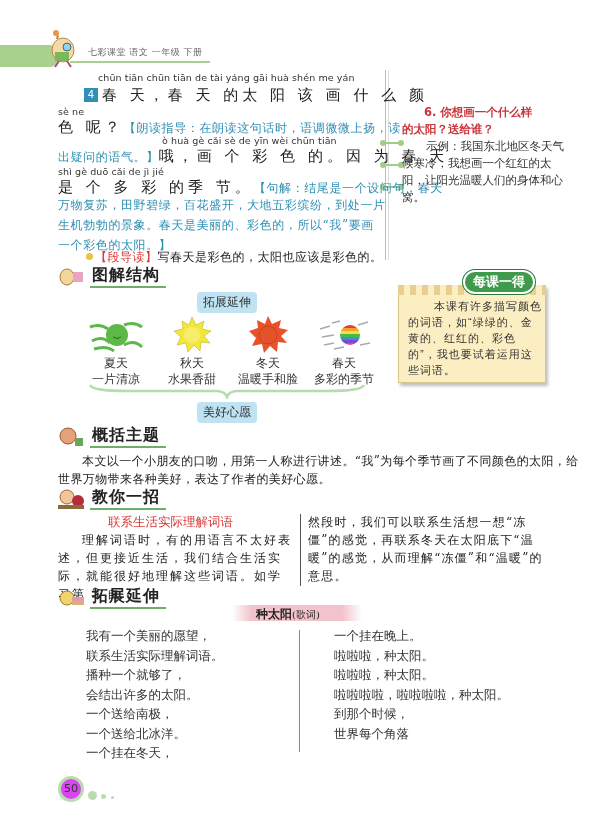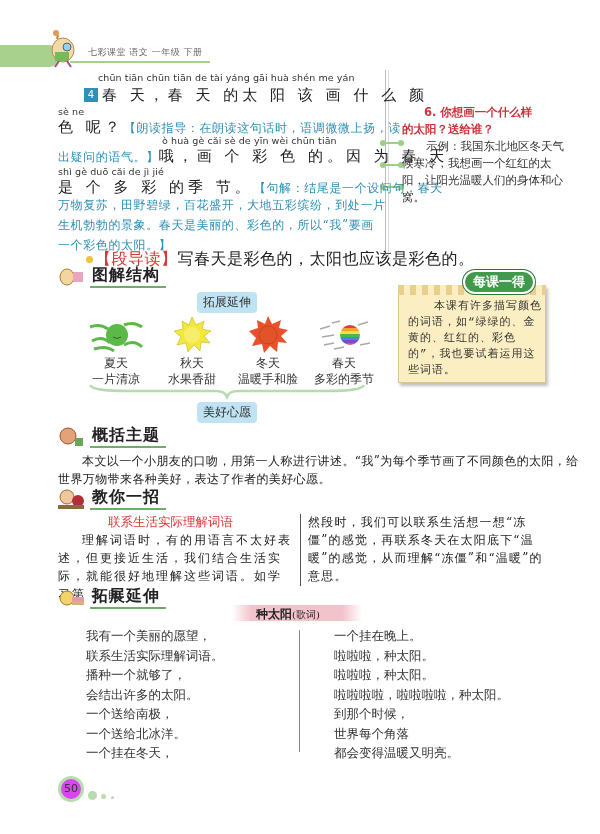--- a/index.html
+++ b/index.html
@@ -18,21 +18,21 @@
   .vline2 { left: 388px; top: 70px; width: 1px; height: 190px; background: #ddd; }
   .dots { left: 380px; width: 24px; height: 6px; }
   .dots i { position: absolute; top: 0; width: 6px; height: 6px; border-radius: 50%; background: #9fcf86; }
   .dots b { position: absolute; top: 2px; left: 3px; width: 18px; height: 2px; background: #9fcf86; }
 
   
   .py { font-family: "DejaVu Sans", sans-serif; font-size: 9.5px; color: #333; white-space: nowrap; letter-spacing: 0.1px; }
   .cn { font-size: 15px; color: #222; white-space: nowrap; letter-spacing: 4px; }
   .note { font-size: 12px; color: #2f8fb5; white-space: nowrap; letter-spacing: 0.6px; }
   .num-badge { display: inline-block; width: 14px; height: 14px; background: #2f8fb5; color: #fff; font-family: "DejaVu Sans", sans-serif; font-size: 10px; text-align: center; line-height: 14px; margin-right: 4px; letter-spacing: 0; vertical-align: 2px; }
-  .guide { font-size: 16px; white-space: nowrap; letter-spacing: 0.5px; color: #222; }
+  .guide { font-size: 12px; white-space: nowrap; letter-spacing: 0.5px; color: #222; }
   .guide .tag { color: #d93636; }
   .bullet { display: inline-block; width: 7px; height: 7px; border-radius: 50%; background: #f0c33c; margin-right: 2px; vertical-align: 1px; }
 
   
   .q-title { font-family: "DejaVu Sans", sans-serif; font-size: 11.5px; color: #c9353b; font-weight: bold; line-height: 17px; }
   .q-body { font-size: 11.5px; color: #333; line-height: 17px; }
 
   
   .sec { height: 26px; }
   .sec .mascot { position: absolute; left: 0; top: 0; width: 26px; height: 24px; }
@@ -44,21 +44,21 @@
   .sun { width: 56px; height: 40px; }
   .season { font-family: "DejaVu Sans", sans-serif; font-size: 12px; color: #333; text-align: center; width: 84px; line-height: 16px; }
   .brace { left: 88px; top: 383px; width: 278px; height: 16px; }
 
   
   .card { left: 398px; top: 285px; width: 148px; height: 98px; background: #fbeec2; border: 1px solid #d8c68f; box-shadow: 2px 3px 3px rgba(0,0,0,0.25); }
   .card-edge { left: 398px; top: 285px; width: 148px; height: 10px;
                background: repeating-linear-gradient(90deg, #e8cf8e 0 6px, #fbeec2 6px 12px); }
   .card-badge { left: 463px; top: 270px; width: 72px; height: 24px; background: #3f9a4c; border: 2px solid #ffffff; border-radius: 12px; color: #fff;
                 font-family: "DejaVu Sans", sans-serif; font-weight: bold; font-size: 13px; text-align: center; line-height: 20px; box-shadow: 0 0 0 1px #2c7a37; }
-  .card-text { left: 408px; top: 298px; width: 134px; font-family: Liberation Mono, monospace; font-size: 11px; color: #333; line-height: 16px; letter-spacing: 1px; }
+  .card-text { left: 408px; top: 298px; width: 134px; font-family: Liberation Sans, sans-serif; font-size: 11px; color: #333; line-height: 16px; letter-spacing: 1px; }
 
   .para { font-size: 12px; color: #222; line-height: 18px; letter-spacing: 0.4px; }
   .red-sub { font-family: "DejaVu Sans", sans-serif; font-size: 12.5px; color: #d93636; white-space: nowrap; }
   .divider-v { width: 1px; background: #555; }
 
   .song-title-bg { left: 232px; top: 605px; width: 130px; height: 16px;
     background: linear-gradient(90deg, rgba(240,180,190,0) 0%, rgba(240,180,190,0.8) 15%, rgba(240,180,190,0.8) 85%, rgba(240,180,190,0) 100%); }
   .song-title { left: 256px; top: 606px; font-size: 12px; font-weight: bold; color: #222; white-space: nowrap; }
   .song-title span { font-weight: normal; font-size: 10px; }
   .lyrics { font-size: 12.5px; color: #333; line-height: 19.5px; white-space: nowrap; }
@@ -239,19 +239,18 @@
   <div>一个挂在冬天，</div>
 </div>
 <div class="abs divider-v" style="left:299px;top:630px;height:122px;background:#888"></div>
 <div class="abs lyrics" style="left:334px;top:626px">
   <div>一个挂在晚上。</div>
   <div>啦啦啦，种太阳。</div>
   <div>啦啦啦，种太阳。</div>
   <div>啦啦啦啦，啦啦啦啦，种太阳。</div>
   <div>到那个时候，</div>
   <div>世界每个角落</div>
-  <div>都会变得温暖又明亮。</div>
 </div>
 
 <div class="abs pg">50</div>
 <div class="abs pg-dot" style="left:88px;top:791px;width:9px;height:9px"></div>
 <div class="abs pg-dot" style="left:101px;top:794px;width:5px;height:5px"></div>
 <div class="abs pg-dot" style="left:111px;top:796px;width:3px;height:3px"></div>
 
 </body></html>

